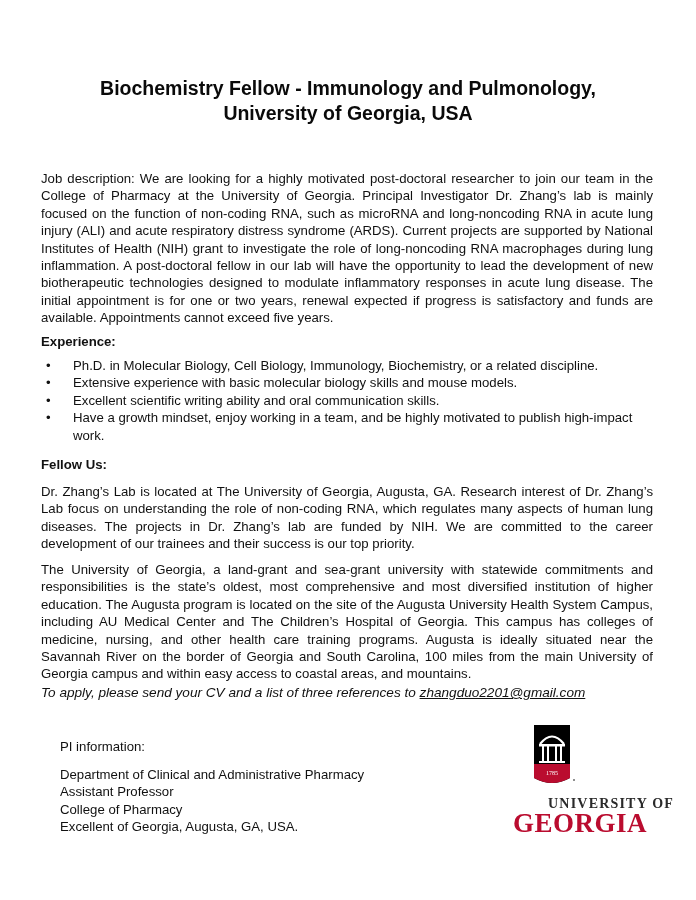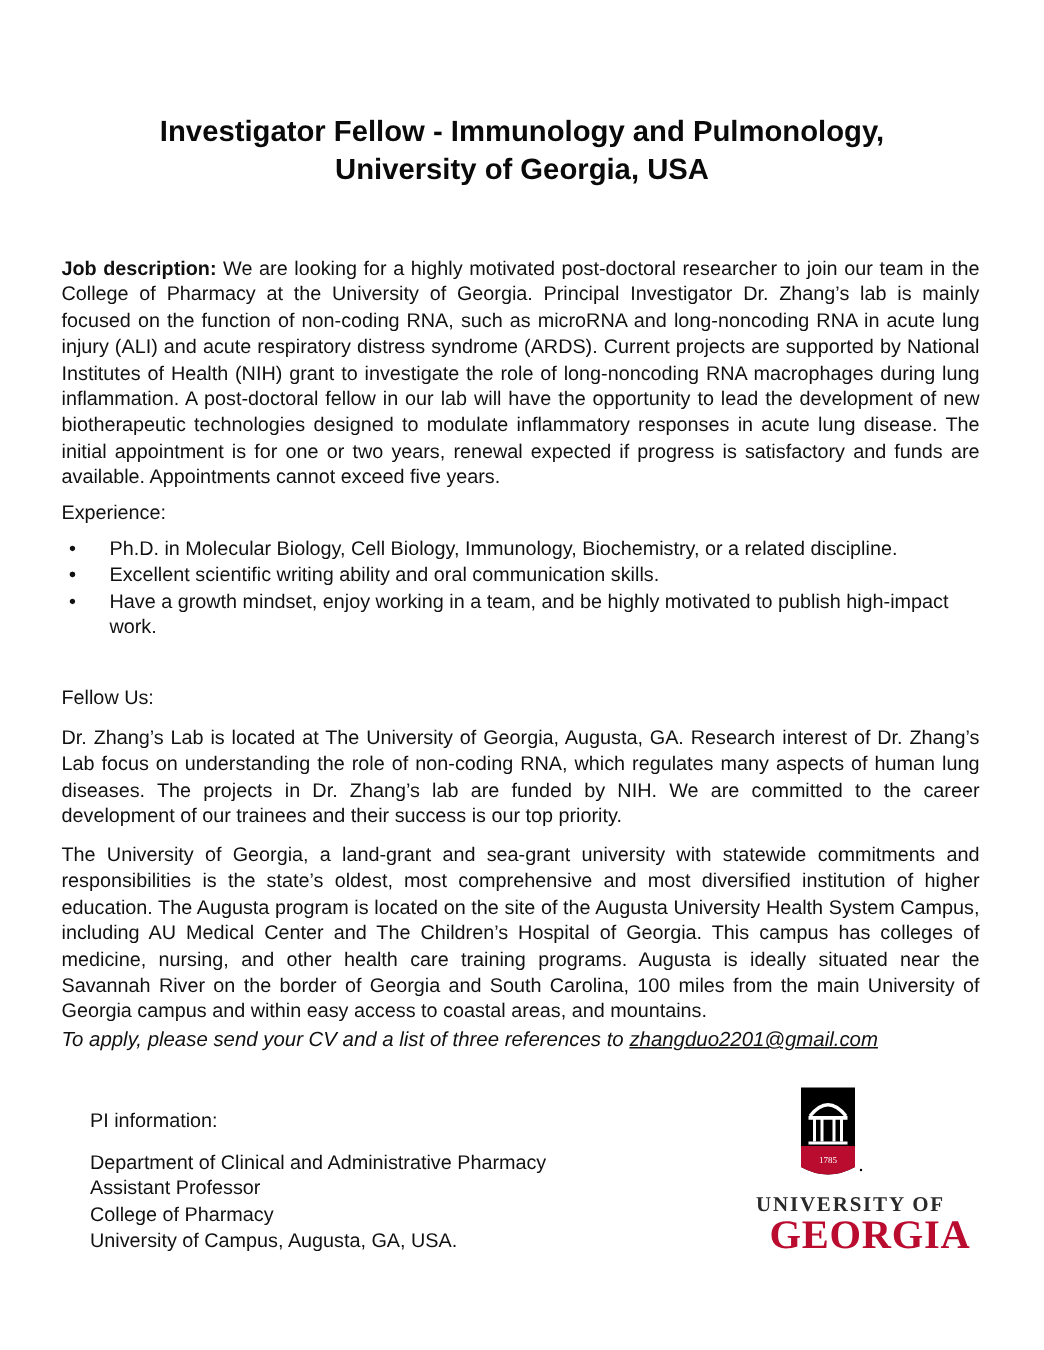--- a/index.html
+++ b/index.html
@@ -10,83 +10,83 @@
   .title {
     position: absolute; top: 76px; left: 40px; width: 616px;
     text-align: center; font-weight: bold; font-size: 19.5px; line-height: 25px;
     color: #0a0a0a;
   }
   .title div { white-space: nowrap; }
   .body-text {
     position: absolute; left: 41px; width: 612px;
     font-size: 13.2px; line-height: 17.4px; text-align: justify;
   }
-  .body-text b { font-weight: bold; }
-  .heading { position: absolute; left: 41px; font-weight: normal; font-size: 13.2px; }
+  .body-text b { font-weight: normal; }
+  .heading { position: absolute; left: 41px; font-weight: bold; font-size: 13.2px; }
   ul.exp {
     position: absolute; left: 41px; top: 357px; width: 612px; margin: 0; padding: 0;
     list-style: none; font-size: 13.2px; line-height: 17.4px;
   }
   ul.exp li { position: relative; padding-left: 32px; }
   ul.exp li .bullet { position: absolute; left: 5px; top: 0; }
   .apply {
     position: absolute; left: 41px; top: 685px; width: 620px;
     font-weight: normal; font-style: italic; font-size: 13.6px; white-space: nowrap;
   }
   .apply .email { text-decoration: underline; }
   .pi { position: absolute; left: 41px; font-size: 13.2px; line-height: 17.4px; margin-left: 19px; }
   .logo { position: absolute; left: 500px; top: 722px; width: 160px; height: 115px; }
   .logo-word1 {
-    position: absolute; left: 4px; top: 74px; width: 160px; text-align: left;
+    position: absolute; left: 14px; top: 74px; width: 160px; text-align: right;
     font-family: "Liberation Serif", serif; font-weight: bold; font-size: 14px;
     letter-spacing: 1.2px; color: #2a2a2a;
   }
   .logo-word2 {
     position: absolute; left: 0; top: 86px; width: 160px; text-align: center;
     font-family: "Liberation Serif", serif; font-weight: bold; font-size: 27px;
     letter-spacing: 0.5px; color: #ba0c2f;
   }
 </style>
 </head>
 <body>
 
 <div class="title">
-  <div>Investigator Fellow - Immunology and Pulmonology,</div>
+  <div>Biochemistry Fellow - Immunology and Pulmonology,</div>
   <div>University of Georgia, USA</div>
 </div>
 
 <div class="body-text" style="top:170px;">
   <b>Job description:</b><span> We are looking for a highly motivated post-doctoral researcher to join our team in the College of Pharmacy at the University of Georgia. Principal Investigator Dr. Zhang’s lab is mainly focused on the function of non-coding RNA, such as microRNA and long-noncoding RNA in acute lung injury (ALI) and acute respiratory distress syndrome (ARDS). Current projects are supported by National Institutes of Health (NIH) grant to investigate the role of long-noncoding RNA macrophages during lung inflammation. A post-doctoral fellow in our lab will have the opportunity to lead the development of new biotherapeutic technologies designed to modulate inflammatory responses in acute lung disease. The initial appointment is for one or two years, renewal expected if progress is satisfactory and funds are available. Appointments cannot exceed five years.</span>
 </div>
 
 <div class="heading" style="top:334px;">Experience:</div>
 
 <ul class="exp">
   <li><span class="bullet">•</span><span>Ph.D. in Molecular Biology, Cell Biology, Immunology, Biochemistry, or a related discipline.</span></li>
-  <li><span class="bullet">•</span></li>
+  <li><span class="bullet">•</span><span>Extensive experience with basic molecular biology skills and mouse models.</span></li>
   <li><span class="bullet">•</span><span>Excellent scientific writing ability and oral communication skills.</span></li>
   <li><span class="bullet">•</span><span>Have a growth mindset, enjoy working in a team, and be highly motivated to publish high-impact work.</span></li>
 </ul>
 
 <div class="heading" style="top:457px;">Fellow Us:</div>
 
 <div class="body-text" style="top:483px;">Dr. Zhang’s Lab is located at The University of Georgia, Augusta, GA. Research interest of Dr. Zhang’s Lab focus on understanding the role of non-coding RNA, which regulates many aspects of human lung diseases. The projects in Dr. Zhang’s lab are funded by NIH. We are committed to the career development of our trainees and their success is our top priority.</div>
 
 <div class="body-text" style="top:561px;">The University of Georgia, a land-grant and sea-grant university with statewide commitments and responsibilities is the state’s oldest, most comprehensive and most diversified institution of higher education. The Augusta program is located on the site of the Augusta University Health System Campus, including AU Medical Center and The Children’s Hospital of Georgia. This campus has colleges of medicine, nursing, and other health care training programs. Augusta is ideally situated near the Savannah River on the border of Georgia and South Carolina, 100 miles from the main University of Georgia campus and within easy access to coastal areas, and mountains.</div>
 
 <div class="apply">
   <span>To apply, please send your CV and a list of three references to </span><a class="email">zhangduo2201@gmail.com</a>
 </div>
 
 <div class="pi" style="top:738px;">PI information:</div>
 <div class="pi" style="top:766px;">
   <div>Department of Clinical and Administrative Pharmacy</div>
   <div>Assistant Professor</div>
   <div>College of Pharmacy</div>
-  <div>University of Campus, Augusta, GA, USA.</div>
+  <div>Excellent of Georgia, Augusta, GA, USA.</div>
 </div>
 
 <div class="logo">
   <svg width="160" height="72" viewBox="0 0 160 72">
     <path d="M34 3 H70 V56 Q52 66 34 56 Z" fill="#000000"></path>
     <path d="M34 42 H70 V56 Q52 66 34 56 Z" fill="#ba0c2f"></path>
     <path d="M40 22 Q52 7 64 22" stroke="#ffffff" stroke-width="2.2" fill="none"></path>
     <rect x="39" y="22" width="26" height="2.5" fill="#ffffff"></rect>
     <rect x="42" y="24" width="2" height="15" fill="#ffffff"></rect>
     <rect x="47" y="24" width="2" height="15" fill="#ffffff"></rect>

